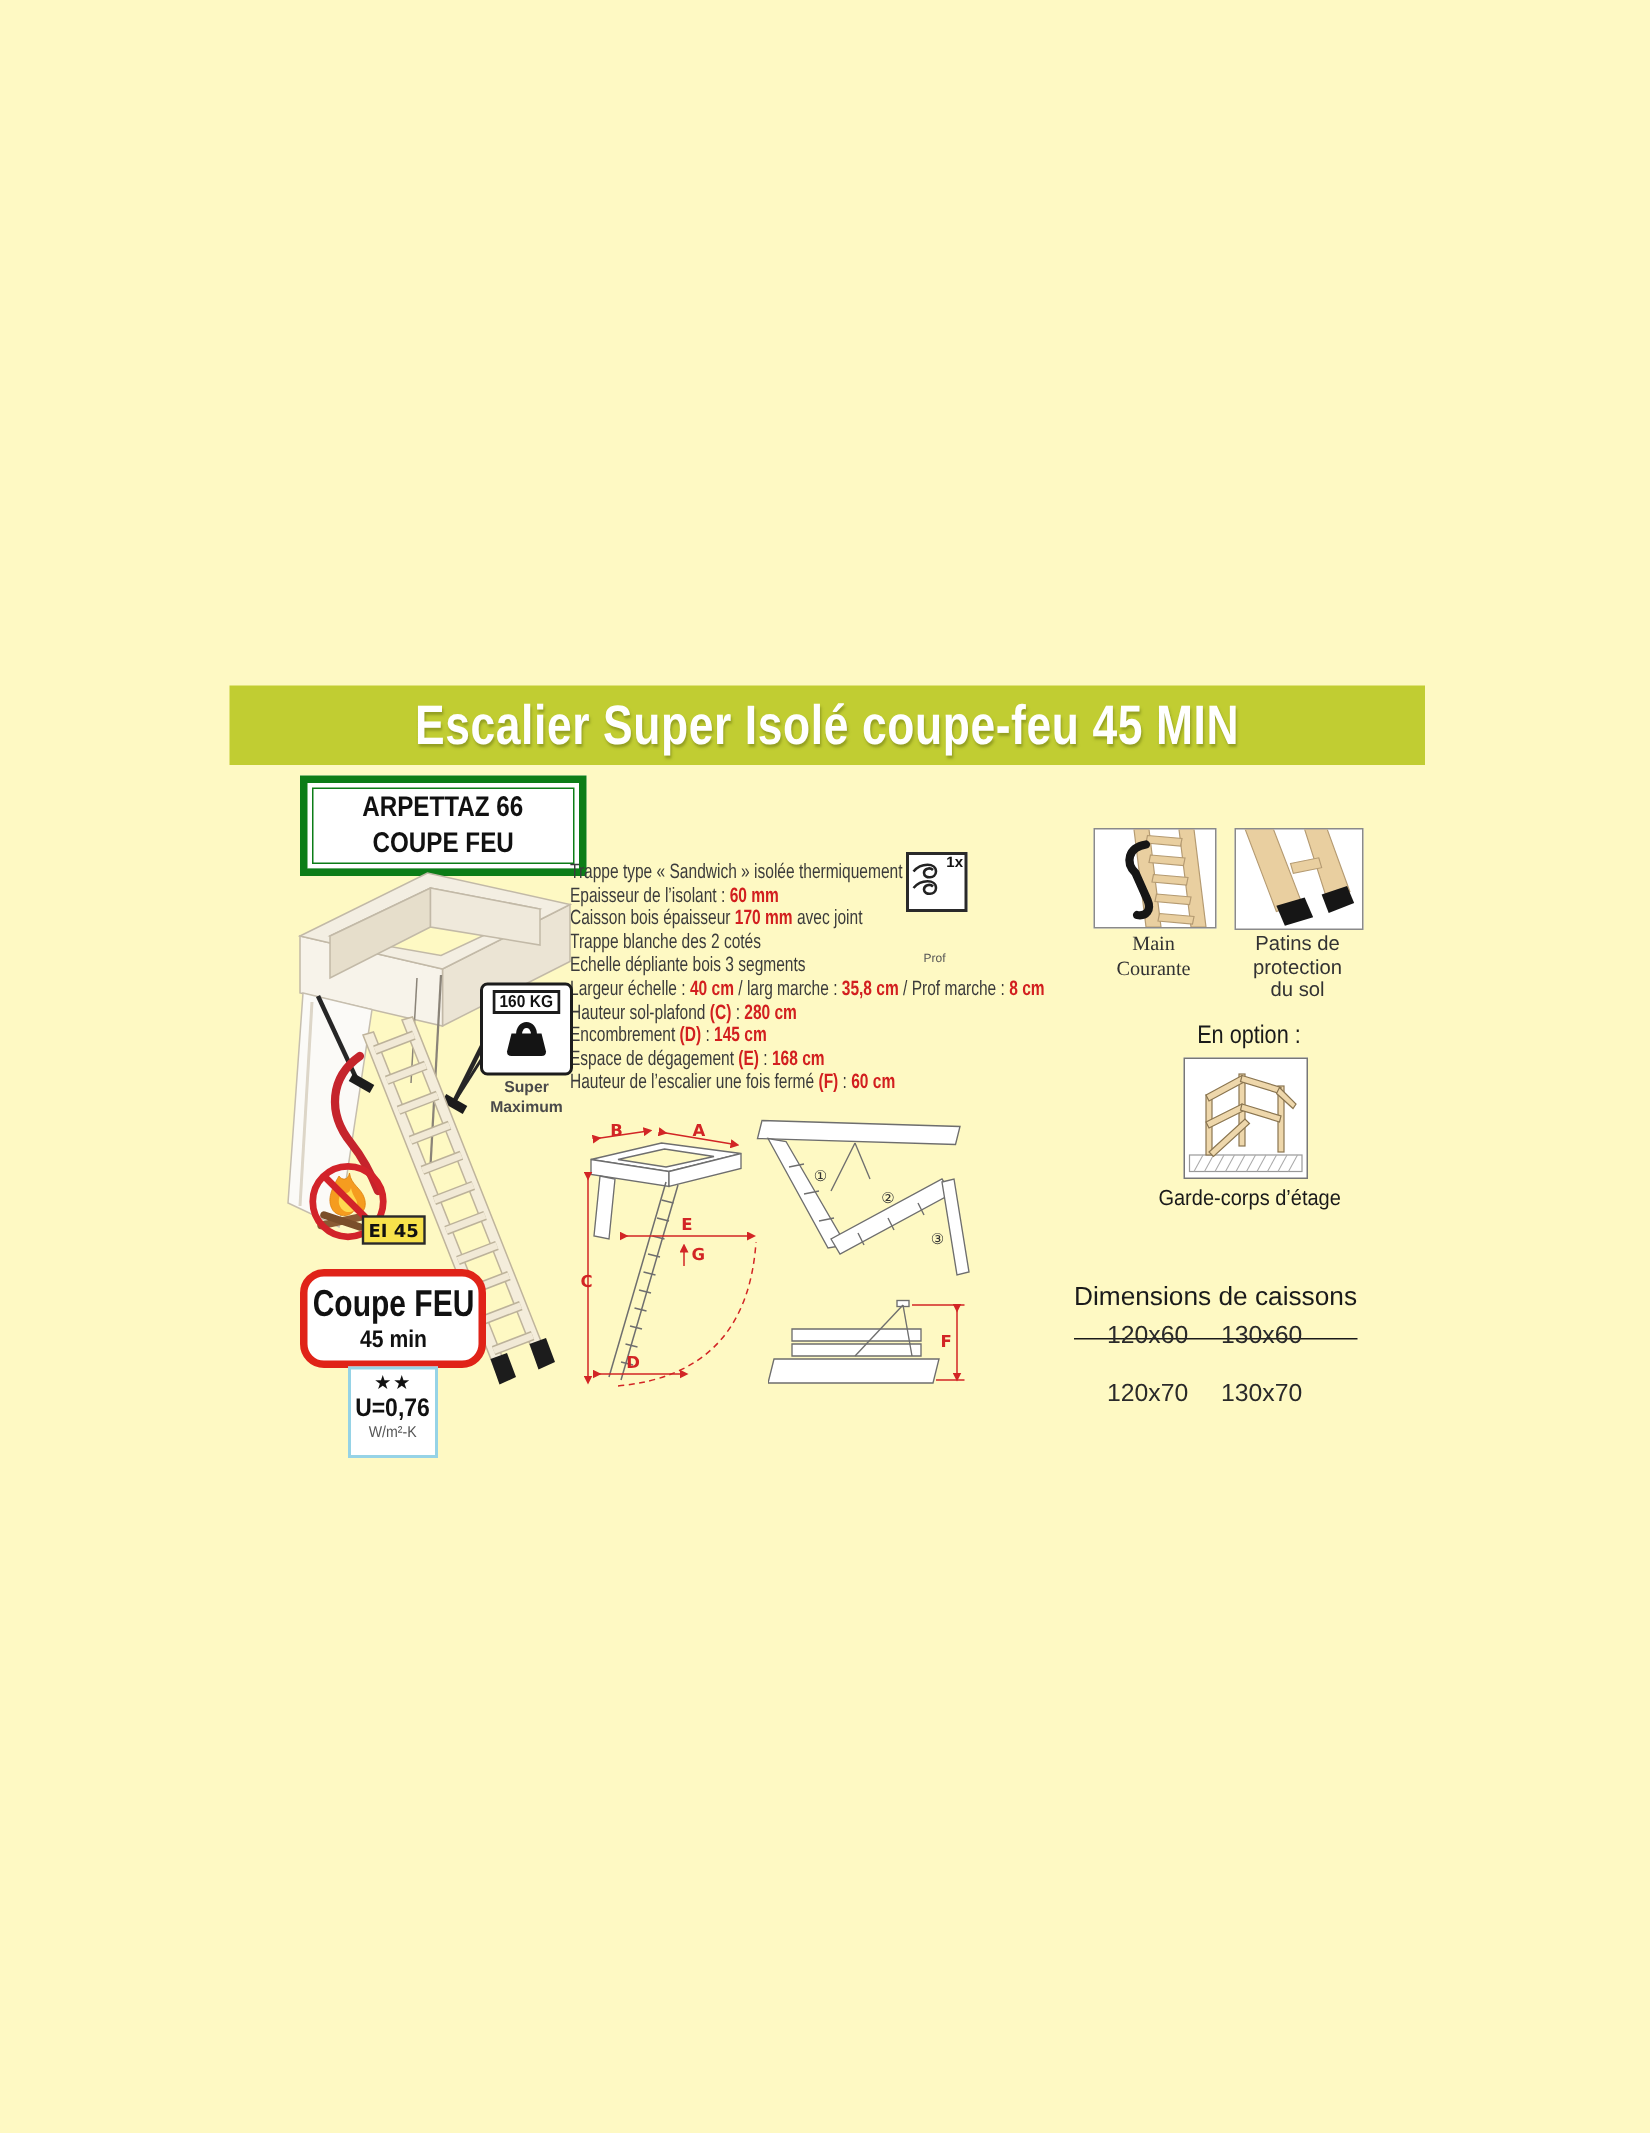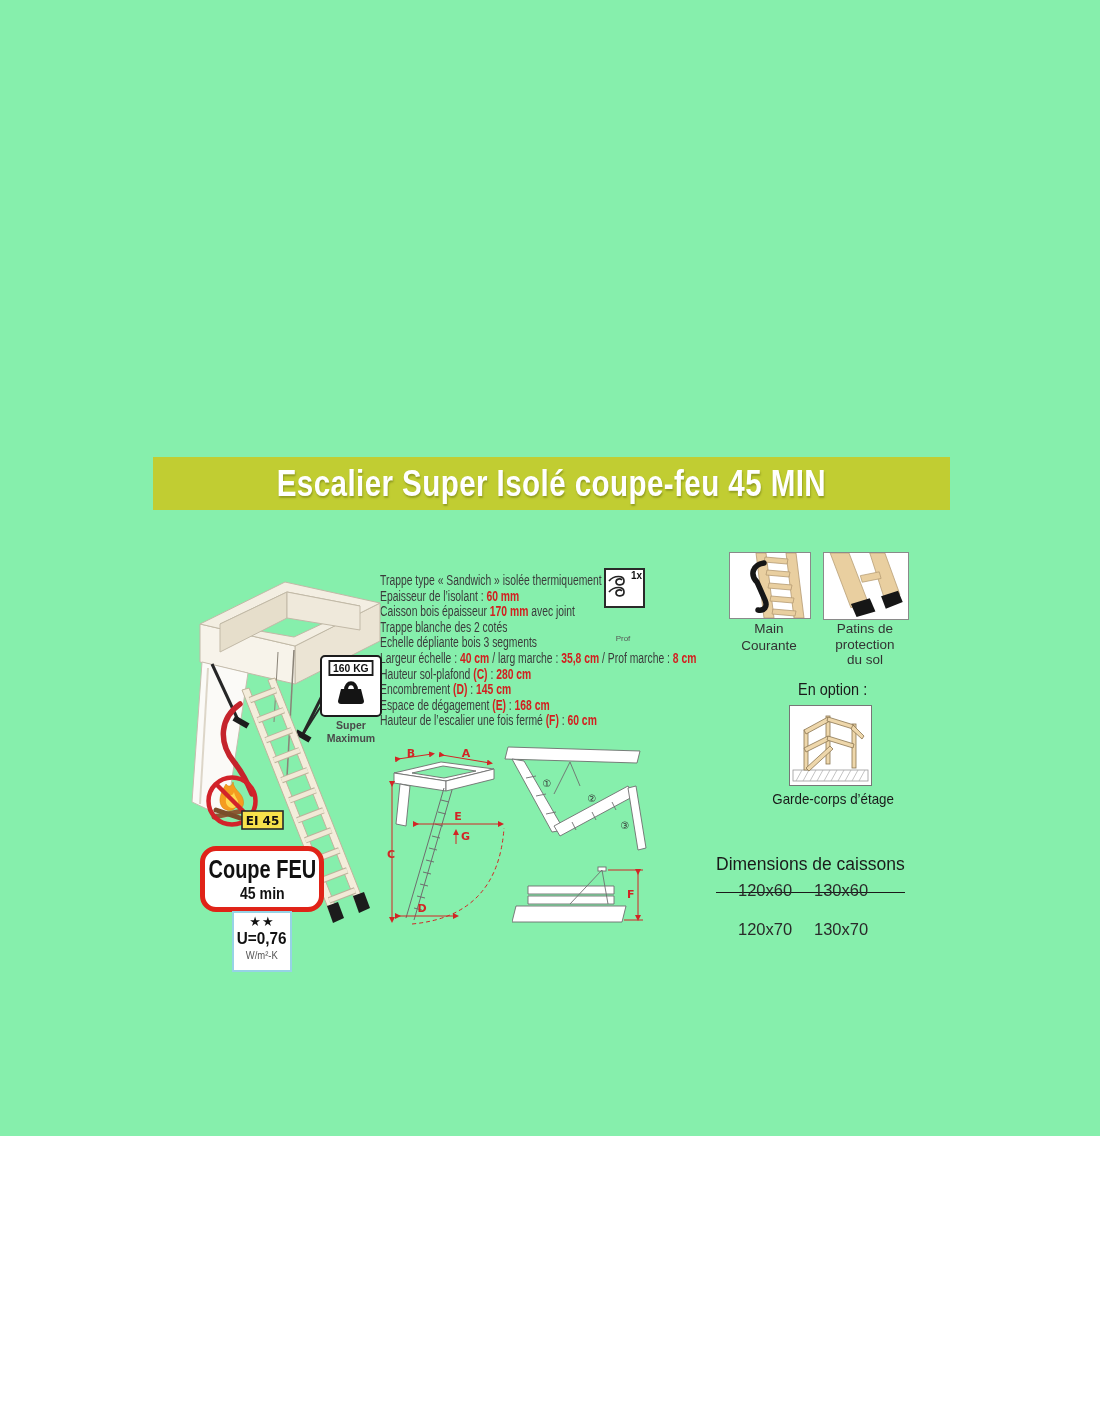--- a/index.html
+++ b/index.html
@@ -1,16 +1,16 @@
 <!DOCTYPE html>
 <html><head>
 <meta charset="utf-8">
 <style>
   html,body{margin:0;padding:0;background:#ffffff;}
-  .page{position:relative;width:1100px;height:1136px;background:#86efac;overflow:hidden;
+  .page{position:relative;width:1100px;height:1422px;background:#fef9c3;overflow:hidden;
         font-family:"Liberation Sans",sans-serif;color:#222;}
   .abs{position:absolute;}
 
   
   .banner{left:153px;top:457px;width:797px;height:53px;display:flex;align-items:center;justify-content:center;}
   .banner-title{font-size:37px;font-weight:bold;color:#ffffff;white-space:nowrap;
     display:inline-block;transform:scaleX(.80);transform-origin:center;
     text-shadow:1px 2px 2px rgba(110,120,20,.55);letter-spacing:.5px;}
 
   
@@ -73,20 +73,24 @@
 </style>
 </head>
 <body>
 
 <div class="page">
 
   <div class="abs banner" style="background:#c1cd32;">
     <span class="banner-title">Escalier Super Isolé coupe-feu 45 MIN</span>
   </div>
 
+  <div class="abs model-box">
+    <span class="model-line">ARPETTAZ 66</span>
+    <span class="model-line">COUPE FEU</span>
+  </div>
 
   <svg class="abs" style="left:190px;top:572px;z-index:1;" width="196" height="368" viewBox="0 0 196 368">
     <g stroke="#c2b9a7" stroke-width="1">
       <polygon points="105,74 190,31 190,69 105,112" fill="#ebe4d4"></polygon>
       <polygon points="10,52 105,74 105,112 10,90" fill="#f7f3ea"></polygon>
       <path d="M10,52 L95,10 L190,31 L105,74 Z M30,52 L97,20 L170,34 L104,65 Z" fill="#f3eee2" fill-rule="evenodd"></path>
       <polygon points="30,52 97,20 97,46 30,80" fill="#e6decb"></polygon>
       <polygon points="97,20 170,34 170,58 97,46" fill="#efe9db"></polygon>
     </g>
     <line x1="104" y1="78" x2="97" y2="205" stroke="#8a8378" stroke-width="1.5"></line>
@@ -174,21 +178,21 @@
         <polygon points="56,0 66,0 74,65 64,65"></polygon>
         <polygon points="35,4 58,6 57,11 34,9"></polygon>
         <polygon points="37,17 60,19 59,24 36,22"></polygon>
         <polygon points="39,30 62,32 61,37 38,35"></polygon>
         <polygon points="41,43 64,45 63,50 40,48"></polygon>
         <polygon points="43,56 66,58 65,63 42,61"></polygon>
       </g>
       <path d="M34,10 C22,12 20,22 27,29 L35,47 C38,54 34,58 28,57" stroke="#161616" stroke-width="5.5" fill="none" stroke-linecap="round" stroke-linejoin="round"></path>
     </svg>
   </div>
-  <div class="abs feat-label" style="left:719px;top:621px;width:100px;">
+  <div class="abs feat-label" style="left:719px;top:621px;width:100px;font-family:Liberation Serif, serif;">
     <div>Main</div>
     <div>Courante</div>
   </div>
 
   <div class="abs feat-box" style="left:823px;top:552px;width:84px;height:66px;">
     <svg width="84" height="66" viewBox="0 0 84 70">
       <g fill="#e9cfa0" stroke="#b59b72" stroke-width="0.8">
         <polygon points="4,0 24,0 44,52 26,58"></polygon>
         <polygon points="46,0 62,0 78,44 62,50"></polygon>
         <polygon points="36,24 56,20 58,27 38,31"></polygon>

